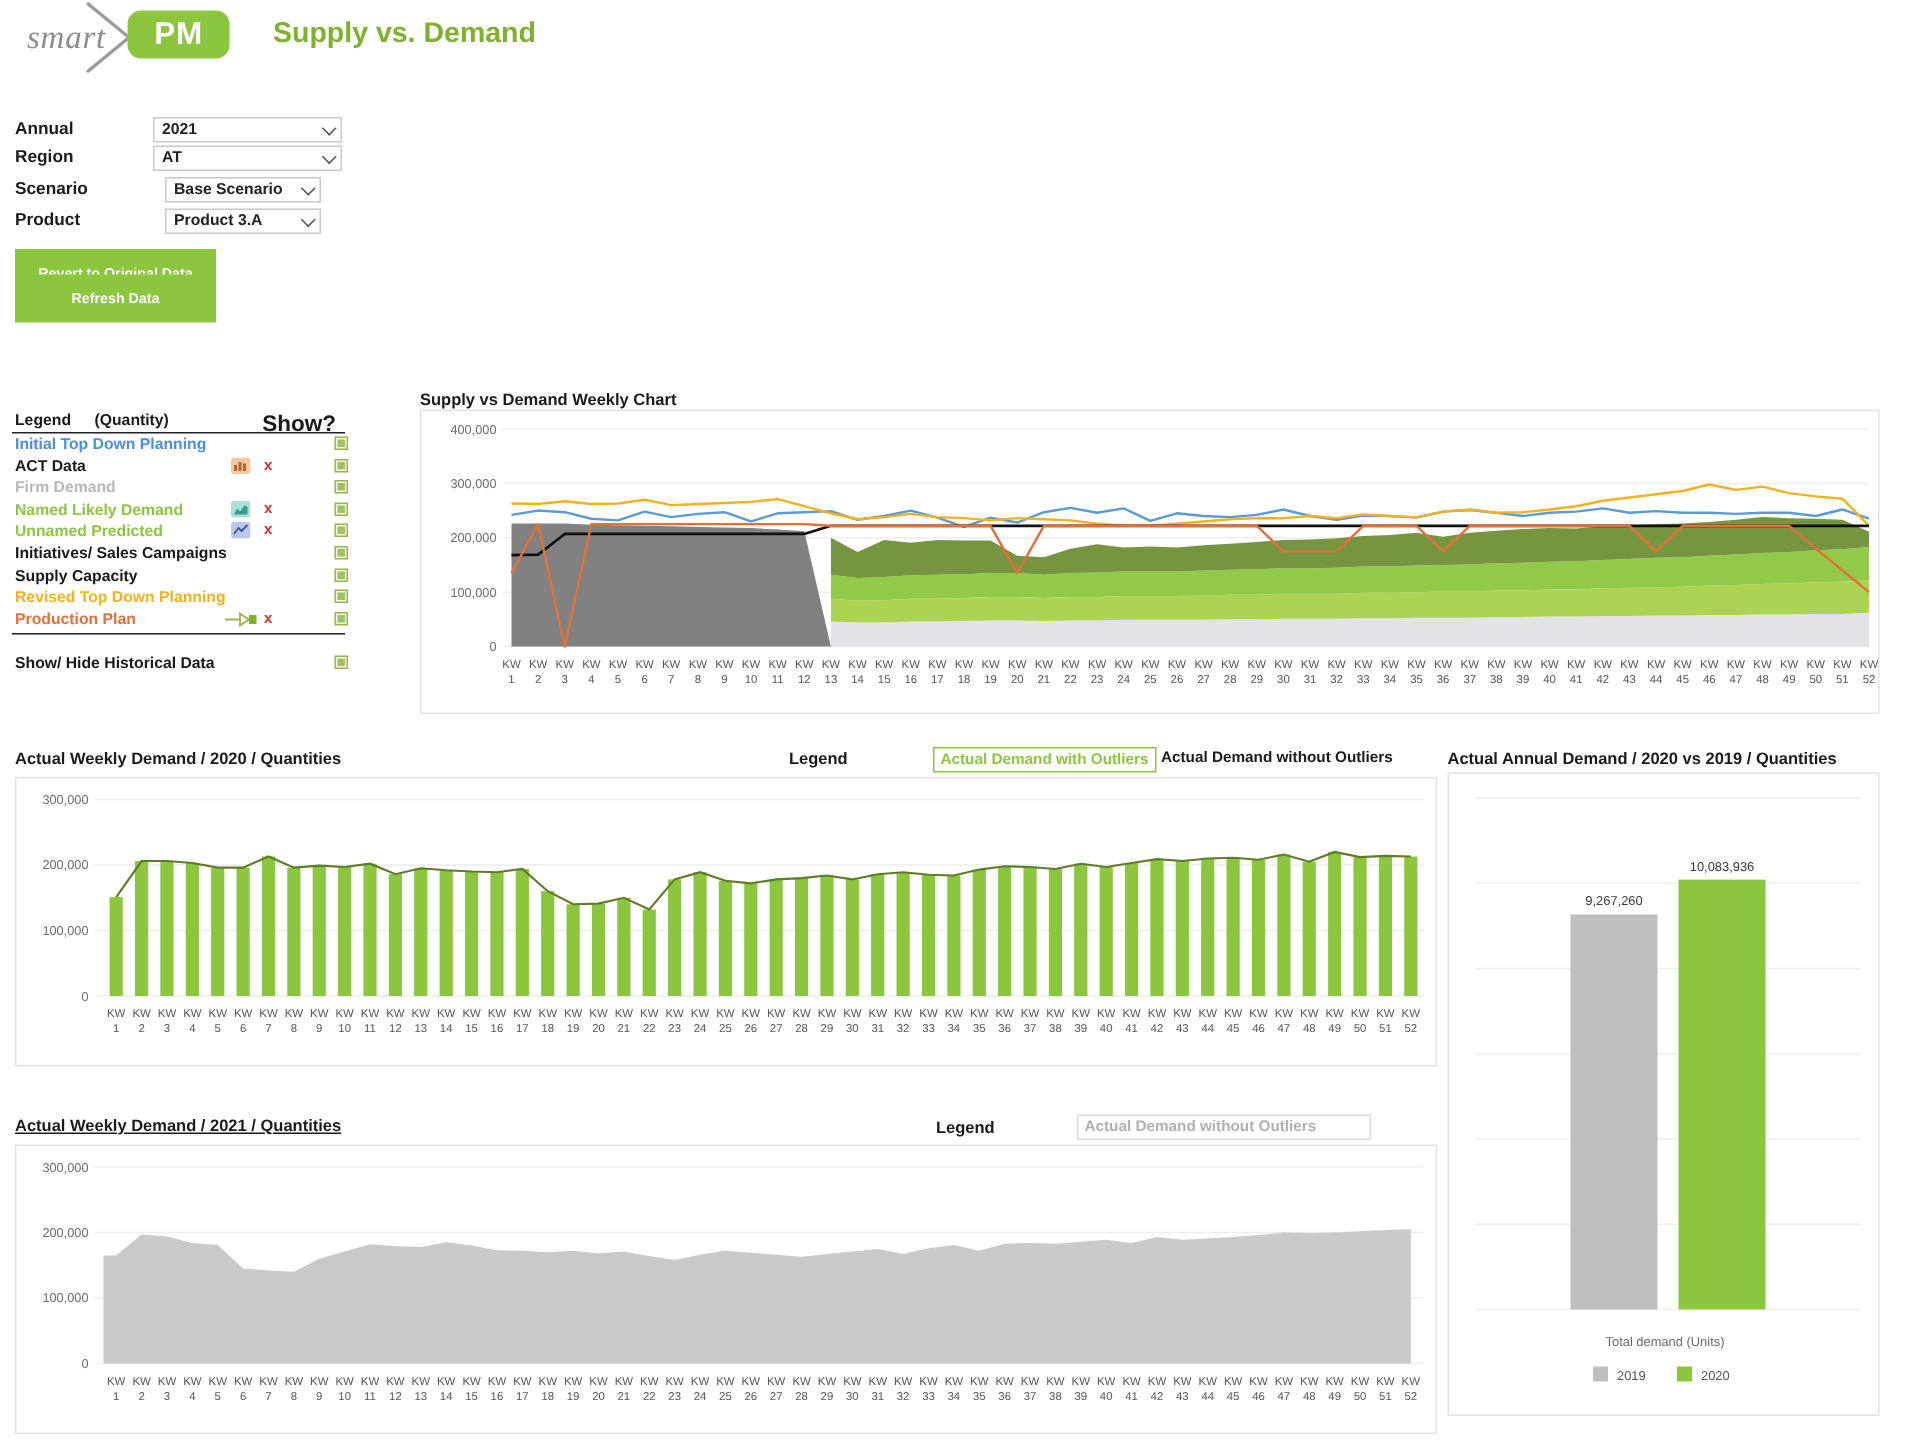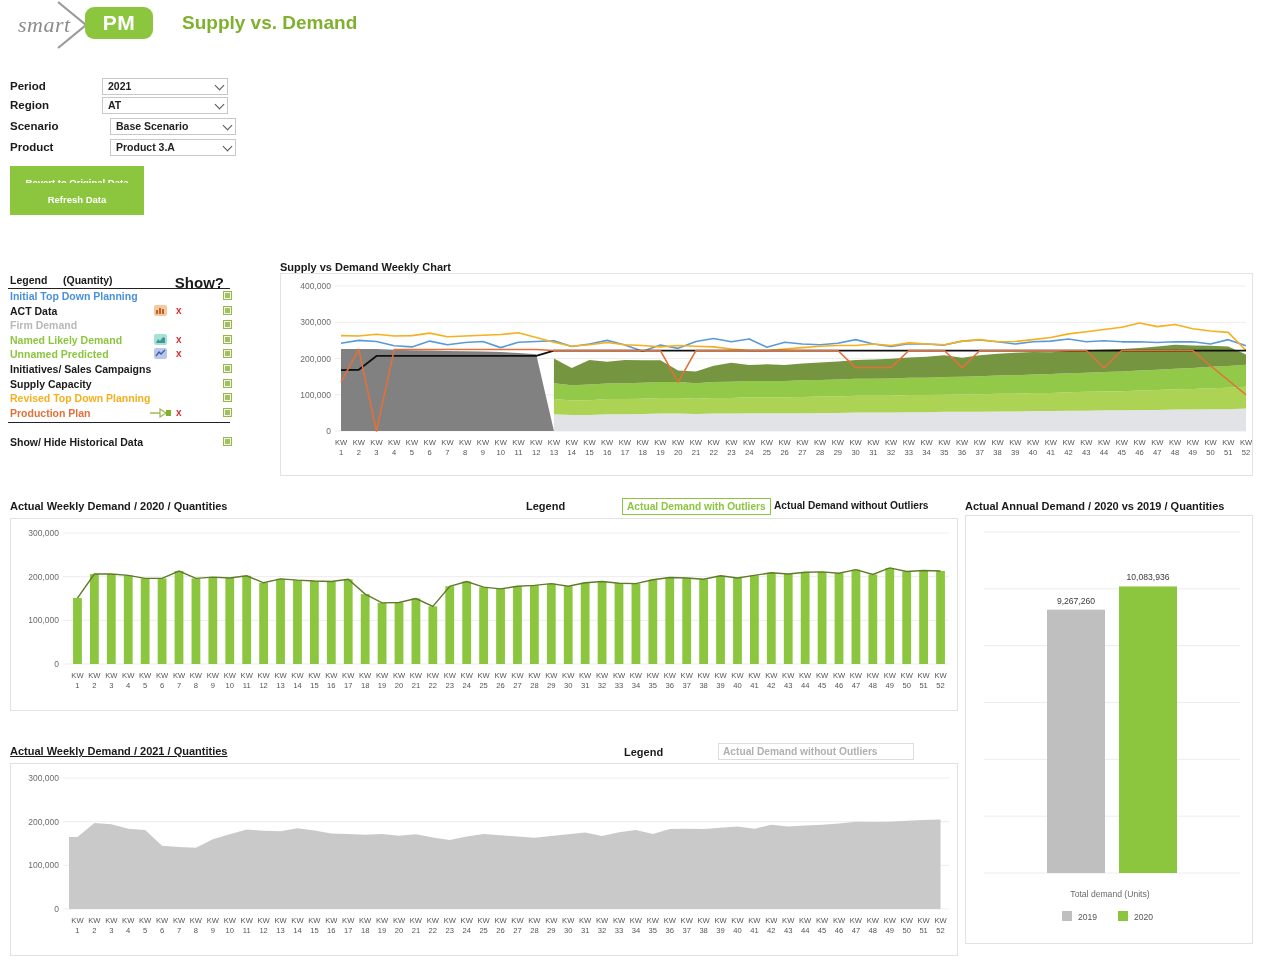--- a/index.html
+++ b/index.html
@@ -45,21 +45,21 @@
     border: 1px solid #c8c8c8;
     font-size: 10.5px; font-weight: bold; color: #222;
     padding: 0 16px 0 5px; line-height: 15px;
   }
   .fsel .chev {
     position: absolute; right: 4px; top: 3px;
     width: 7px; height: 7px;
     border-right: 1.4px solid #555; border-bottom: 1.4px solid #555;
     transform: rotate(45deg);
   }
-  .w1 { width: 126px; } .w2 { width: 126px; }
+  .w1 { width: 126px; } .w2 { width: 104px; }
   .btn {
     position: absolute; left: 10px;
     width: 134px; height: 32px;
     background: #8cc63e; color: #ffffff;
     font-size: 9.5px; font-weight: bold;
     display: flex; align-items: center; justify-content: center;
     border: none;
   }
   .btn-revert { top: 166px; }
   .btn-refresh { top: 183px; }
@@ -114,21 +114,21 @@
     <span class="logo-smart">smart</span>
     <svg class="logo-chev" viewBox="0 0 60 50">
       <polyline points="6,2 34,25 6,48" fill="none" stroke="#9a9a9a" stroke-width="2.2"></polyline>
     </svg>
     <span class="logo-pm">PM</span>
   </div>
   <div class="page-title">Supply vs. Demand</div>
 
   <div class="filters">
     <div class="frow">
-      <span class="flabel">Period</span>
+      <span class="flabel">Annual</span>
       <div class="fsel w1">
         <span>2021</span>
         <span class="chev"></span>
       </div>
     </div>
     <div class="frow">
       <span class="flabel">Region</span>
       <div class="fsel w1">
         <span>AT</span>
         <span class="chev"></span>

